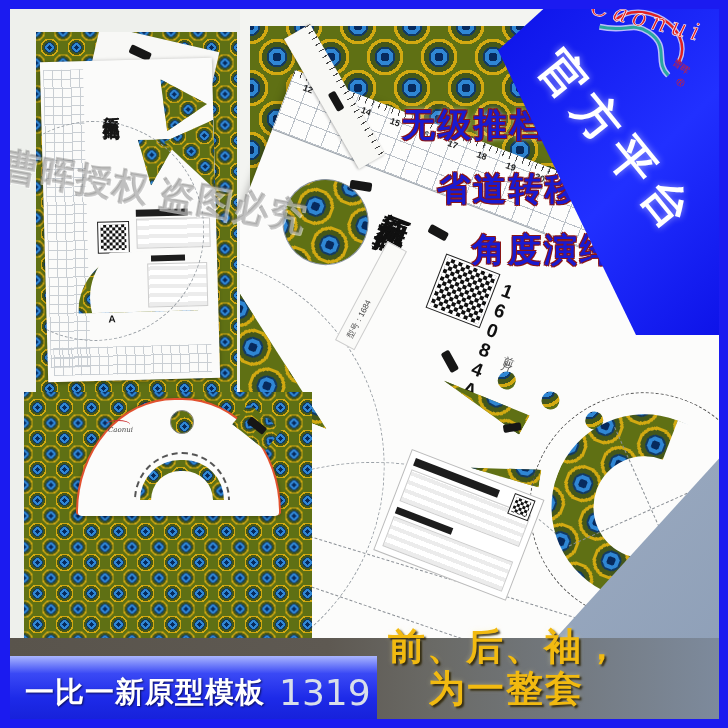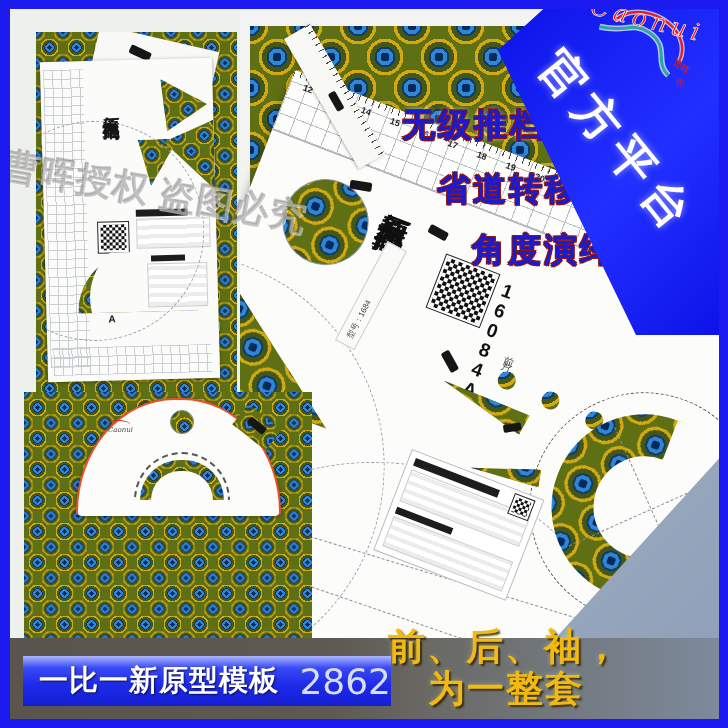--- a/index.html
+++ b/index.html
@@ -72,22 +72,22 @@
   .slogan{position:absolute;z-index:8;font-size:33px;font-weight:bold;letter-spacing:3px;color:var(--slogan-blue);
     text-shadow:-1px -1px 0 var(--slogan-outline),1px -1px 0 var(--slogan-outline),-1px 1px 0 var(--slogan-outline),1px 1px 0 var(--slogan-outline),0 0 5px rgba(255,255,255,.9);}
   #watermark{left:8px;top:142px;z-index:6;font-size:36px;font-weight:bold;letter-spacing:1px;
     color:rgba(130,130,130,.38);transform:rotate(10deg);transform-origin:0 0;
     text-shadow:1px 1px 0 rgba(255,255,255,.55),-1px -1px 0 rgba(80,80,80,.3);}
   #banner{left:498px;top:0;width:230px;height:335px;z-index:9;
     clip-path:polygon(24% 0,100% 0,100% 100%,60% 100%,0 15%);
     background:linear-gradient(135deg,var(--banner-blue) 0%,#2130ff 55%,var(--banner-blue) 100%);}
   .banner-label{left:74px;top:38px;width:270px;transform:rotate(51deg);transform-origin:0 0;
     font-size:46px;font-weight:bold;color:#fff;letter-spacing:9px;text-shadow:0 0 7px rgba(255,255,255,.55);}
-  #bottom-bar{left:23px;top:656px;width:368px;height:50px;z-index:6;display:flex;align-items:center;
-    background:linear-gradient(180deg,#aab6ff 0%,#3a49f5 24%,#1d2ae8 58%,#141ed4 100%);justify-content:space-between;}
+  #bottom-bar{left:9px;top:656px;width:368px;height:73px;z-index:6;display:flex;align-items:center;
+    background:linear-gradient(180deg,#aab6ff 0%,#3a49f5 24%,#1d2ae8 58%,#141ed4 100%);}
   #bottom-bar .bar-label{margin-left:16px;font-size:29px;font-weight:bold;color:#fff;letter-spacing:1px;text-shadow:1px 1px 2px rgba(0,0,30,.7);}
   #bottom-bar .bar-number{margin-left:14px;font-size:36px;color:var(--bar-number);font-family:"DejaVu Sans",sans-serif;}
   .corner-yellow{position:absolute;z-index:7;font-size:37px;font-weight:bold;color:var(--corner-yellow);letter-spacing:2px;
     text-shadow:2px 2px 2px rgba(40,30,0,.85),0 0 5px rgba(255,240,160,.35);}
   #dark-strip{left:9px;top:638px;width:710px;height:81px;z-index:4;
     background:linear-gradient(90deg,#59544c 0%,#5e5952 45%,#6a6a66 60%,#7d8a9c 100%);}
   .logo-sm{font-size:7px;font-style:italic;color:#444;font-family:"DejaVu Serif",serif;}
 </style>
 </head>
 <body>
@@ -217,21 +217,21 @@
         <div class="chip" style="left:10px;top:8px;width:20px;height:8px;"></div>
       </div>
     </div>
 
   </div>
 
   <div id="dark-strip" class="abs"></div>
 
   <div id="bottom-bar" class="abs">
     <span class="bar-label">一比一新原型模板</span>
-    <span class="bar-number">2862</span>
+    <span class="bar-number">1319</span>
   </div>
 
   <div class="corner-yellow" style="left:428px;top:664px;">为一整套</div>
   <div class="corner-yellow" style="left:388px;top:622px;">前、后、袖，</div>
 
   <div id="watermark" class="abs">曹晖授权 盗图必究</div>
 
   <div class="slogan" style="left:437px;top:167px;">省道转移</div>
   <div class="slogan" style="left:402px;top:103px;">无级推档</div>
   <div class="slogan" style="left:472px;top:228px;">角度演绎</div>

